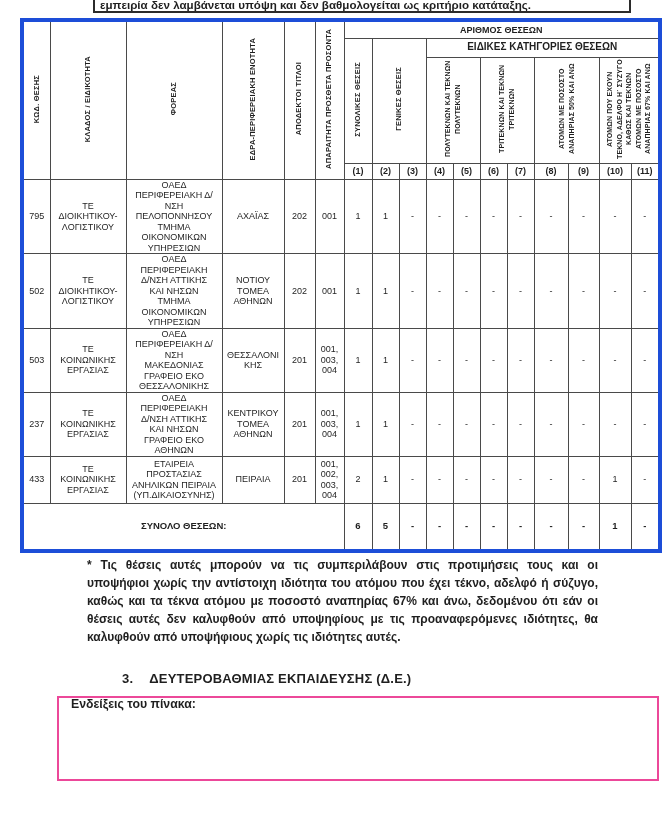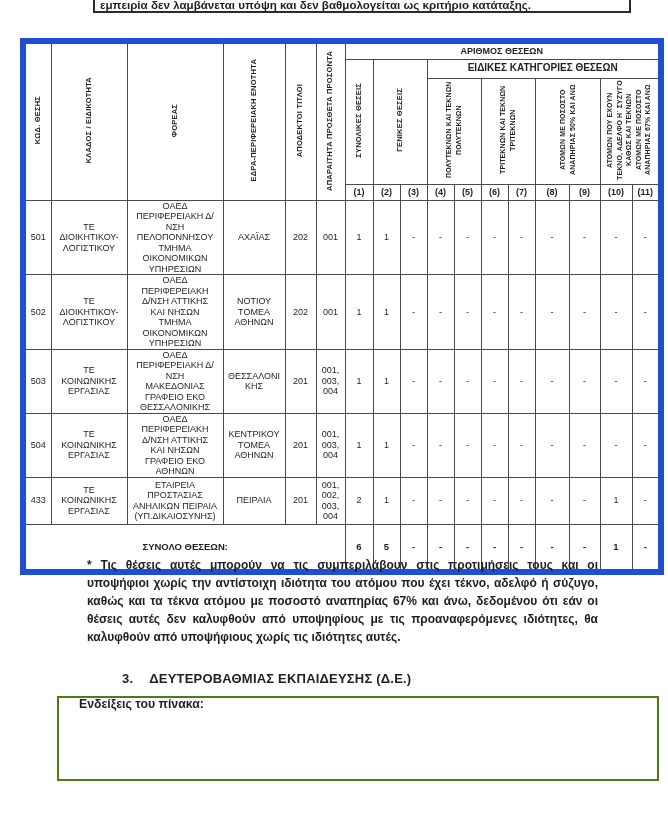--- a/index.html
+++ b/index.html
@@ -12,23 +12,23 @@
   
   .top-box {
     position:absolute; left:93px; top:-9px; width:538px; height:22px;
     border:2px solid #2b2b2b; box-sizing:border-box;
     display:flex; align-items:flex-end; padding:0 2px 0 5px;
     font-size:11.6px; font-weight:bold; white-space:nowrap; overflow:hidden;
   }
 
   
   table.gr {
-    position:absolute; left:20px; top:38px;
+    position:absolute; left:20px; top:18px;
     border-collapse:collapse; table-layout:fixed;
-    border:6px solid #1d4ed8;
+    border:4px solid #1d4ed8;
   }
   table.gr th, table.gr td {
     border:1px solid #4a4a4a; padding:0;
     text-align:center; vertical-align:middle;
     font-size:9px; line-height:10.5px; overflow:hidden;
   }
   table.gr th { font-weight:bold; }
   .pre { white-space:pre-line;margin-top:47px; }
 
   
@@ -58,22 +58,22 @@
   
   .section-heading {
     position:absolute; left:122px; top:671px;
     display:flex; font-size:13px; font-weight:bold; letter-spacing:.2px;
   }
   .section-heading .num { margin-right:16px; }
 
   
   .bottom-box {
     position:absolute; left:57px; top:696px; width:602px; height:85px;
-    border:2px solid #4d7c0f; box-sizing:border-box; overflow:hidden;
-    padding:0 20px; font-size:12.3px; font-weight:bold; line-height:13.9px;
+    border:2px solid #ec4899; box-sizing:border-box; overflow:hidden;
+    padding:0 12px; font-size:12.3px; font-weight:bold; line-height:13.9px;
   }
   .bottom-box .jp { text-align:justify; }
 </style>
 </head>
 <body>
 
 <div class="top-box">
   <span>εμπειρία δεν λαμβάνεται υπόψη και δεν βαθμολογείται ως κριτήριο κατάταξης.</span>
 </div>
 
@@ -130,21 +130,21 @@
     <th class="colnum">(5)</th>
     <th class="colnum">(6)</th>
     <th class="colnum">(7)</th>
     <th class="colnum">(8)</th>
     <th class="colnum">(9)</th>
     <th class="colnum">(10)</th>
     <th class="colnum">(11)</th>
   </tr>
 
   <tr class="r1">
-    <td>501</td>
+    <td>795</td>
     <td class="pre">ΤΕ
 ΔΙΟΙΚΗΤΙΚΟΥ-
 ΛΟΓΙΣΤΙΚΟΥ</td>
     <td class="pre">ΟΑΕΔ
 ΠΕΡΙΦΕΡΕΙΑΚΗ Δ/ΝΣΗ
 ΠΕΛΟΠΟΝΝΗΣΟΥ
 ΤΜΗΜΑ
 ΟΙΚΟΝΟΜΙΚΩΝ
 ΥΠΗΡΕΣΙΩΝ</td>
     <td class="pre">ΑΧΑΪΑΣ</td>
@@ -216,21 +216,21 @@
     <td>-</td>
     <td>-</td>
     <td>-</td>
     <td>-</td>
     <td>-</td>
     <td>-</td>
     <td>-</td>
   </tr>
 
   <tr class="r4">
-    <td>504</td>
+    <td>237</td>
     <td class="pre">ΤΕ
 ΚΟΙΝΩΝΙΚΗΣ
 ΕΡΓΑΣΙΑΣ</td>
     <td class="pre">ΟΑΕΔ
 ΠΕΡΙΦΕΡΕΙΑΚΗ
 Δ/ΝΣΗ ΑΤΤΙΚΗΣ
 ΚΑΙ ΝΗΣΩΝ
 ΓΡΑΦΕΙΟ ΕΚΟ
 ΑΘΗΝΩΝ</td>
     <td class="pre">ΚΕΝΤΡΙΚΟΥ

